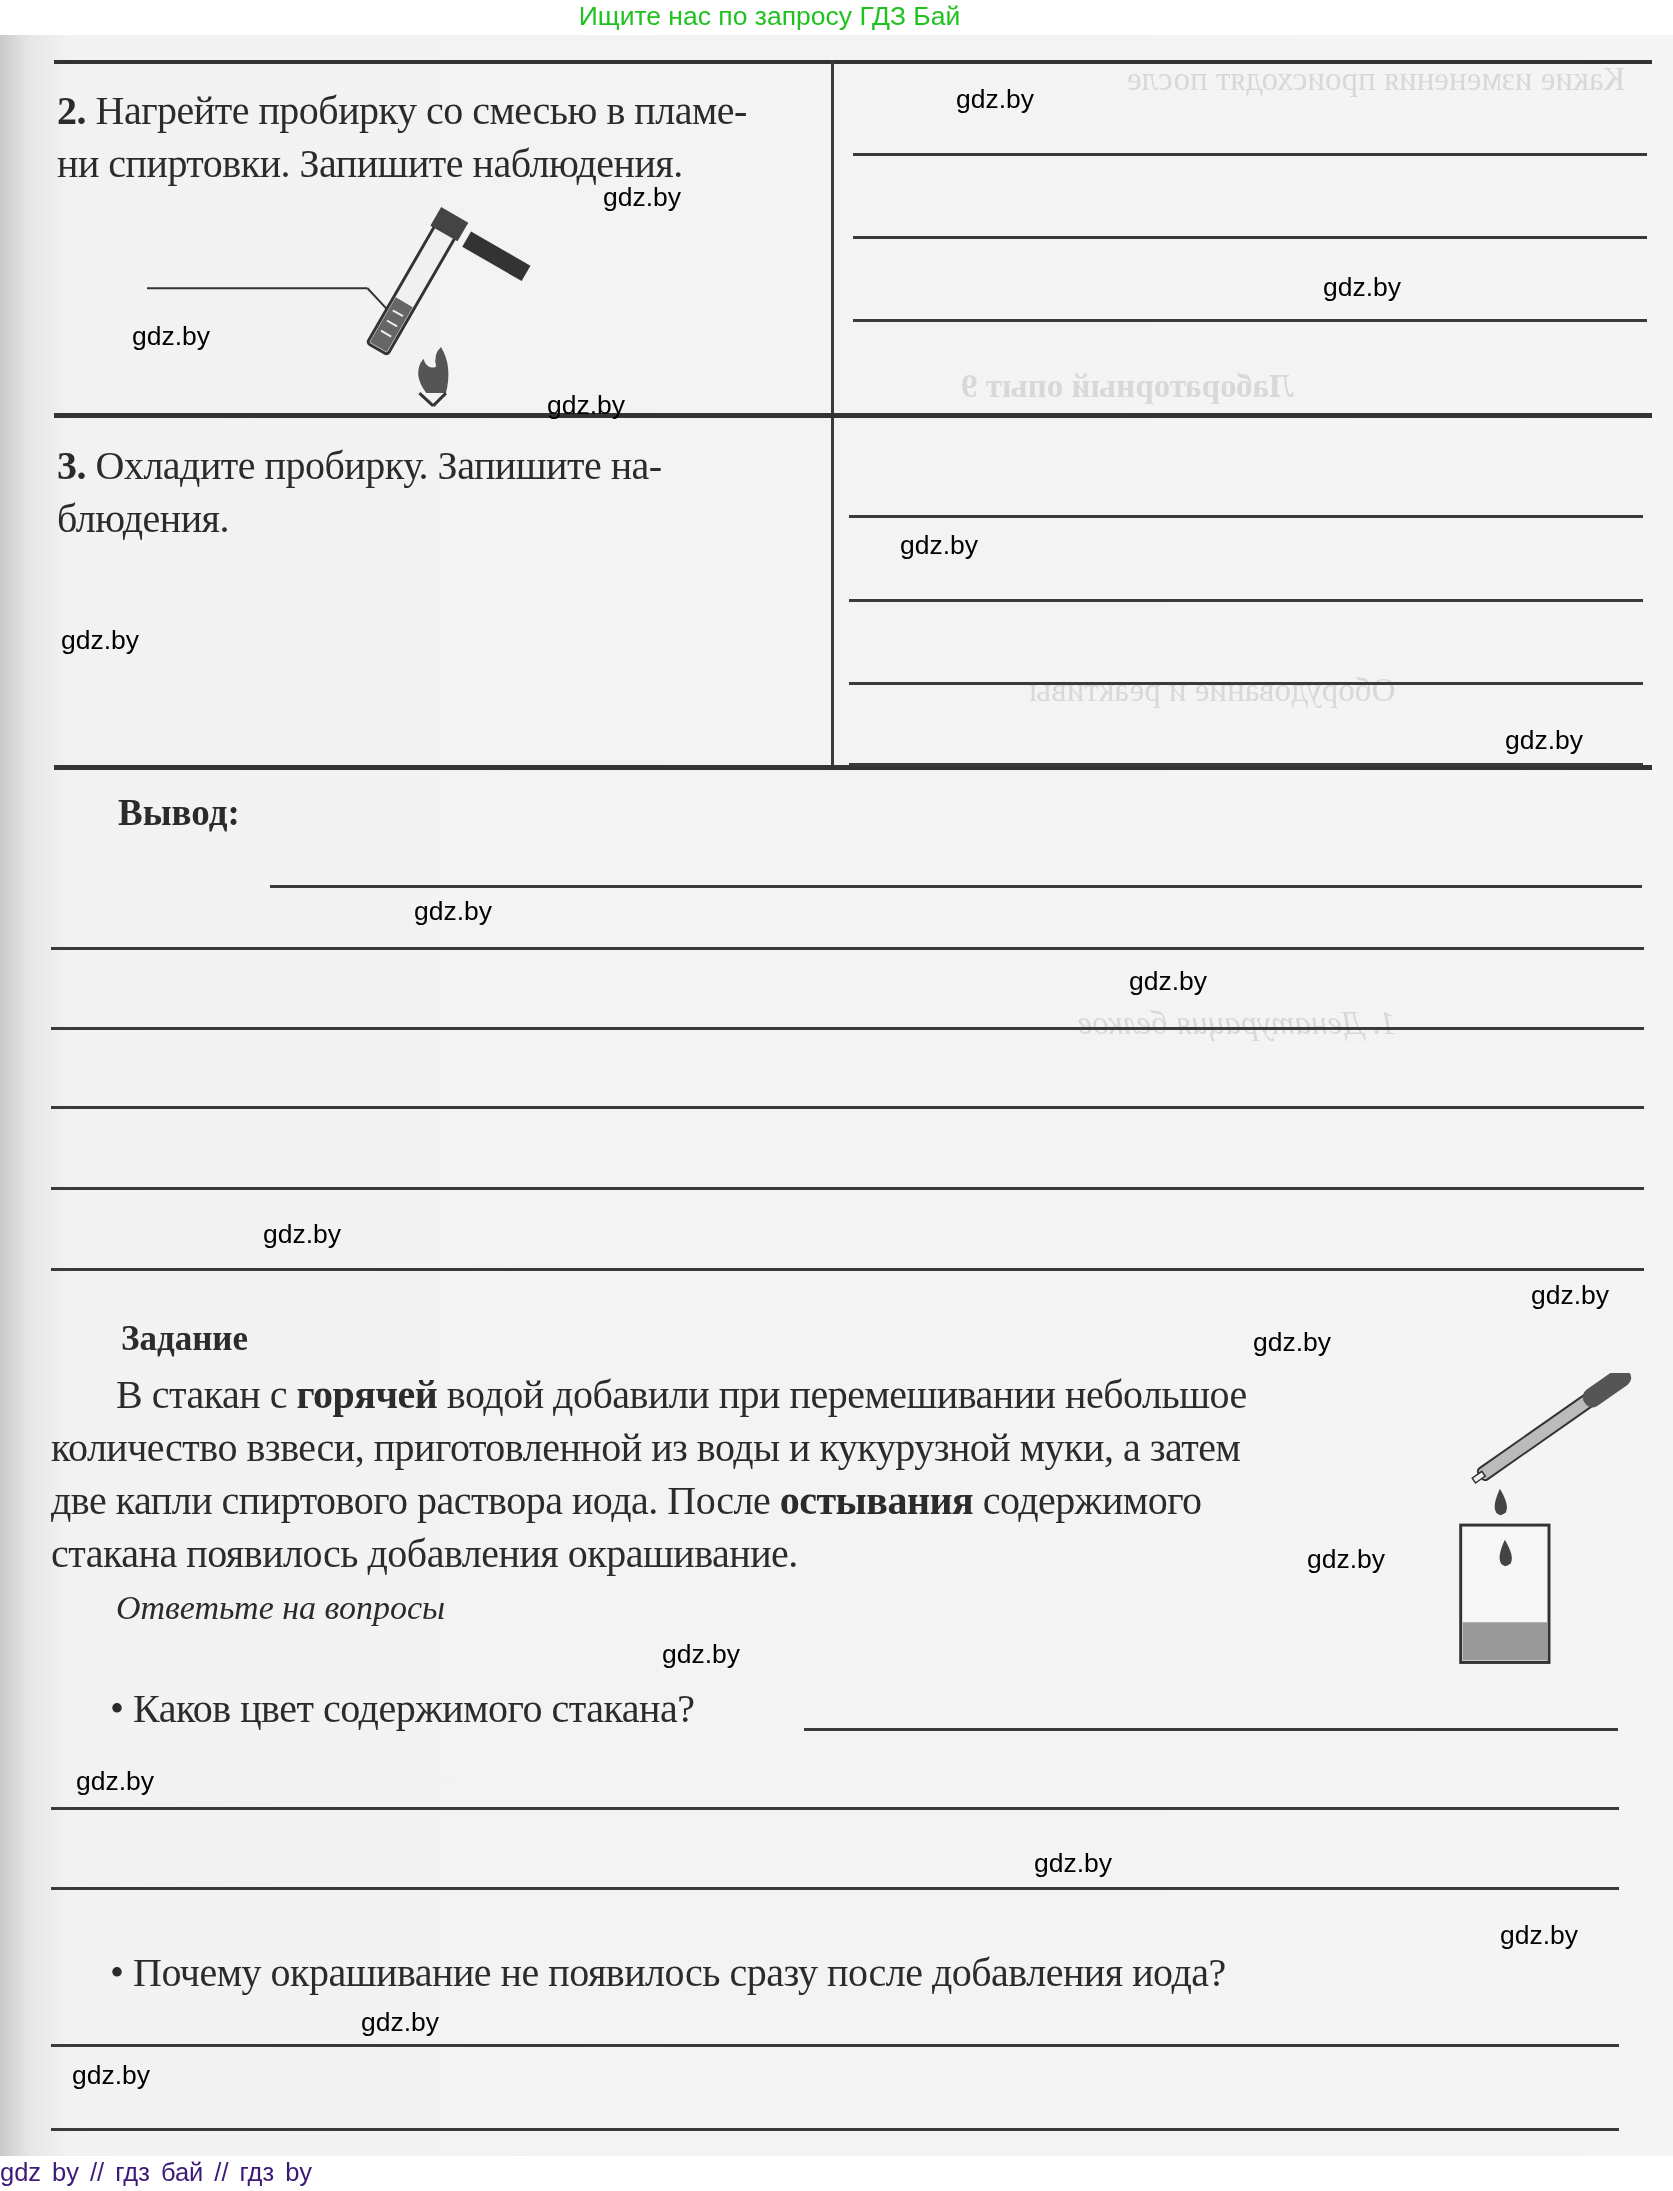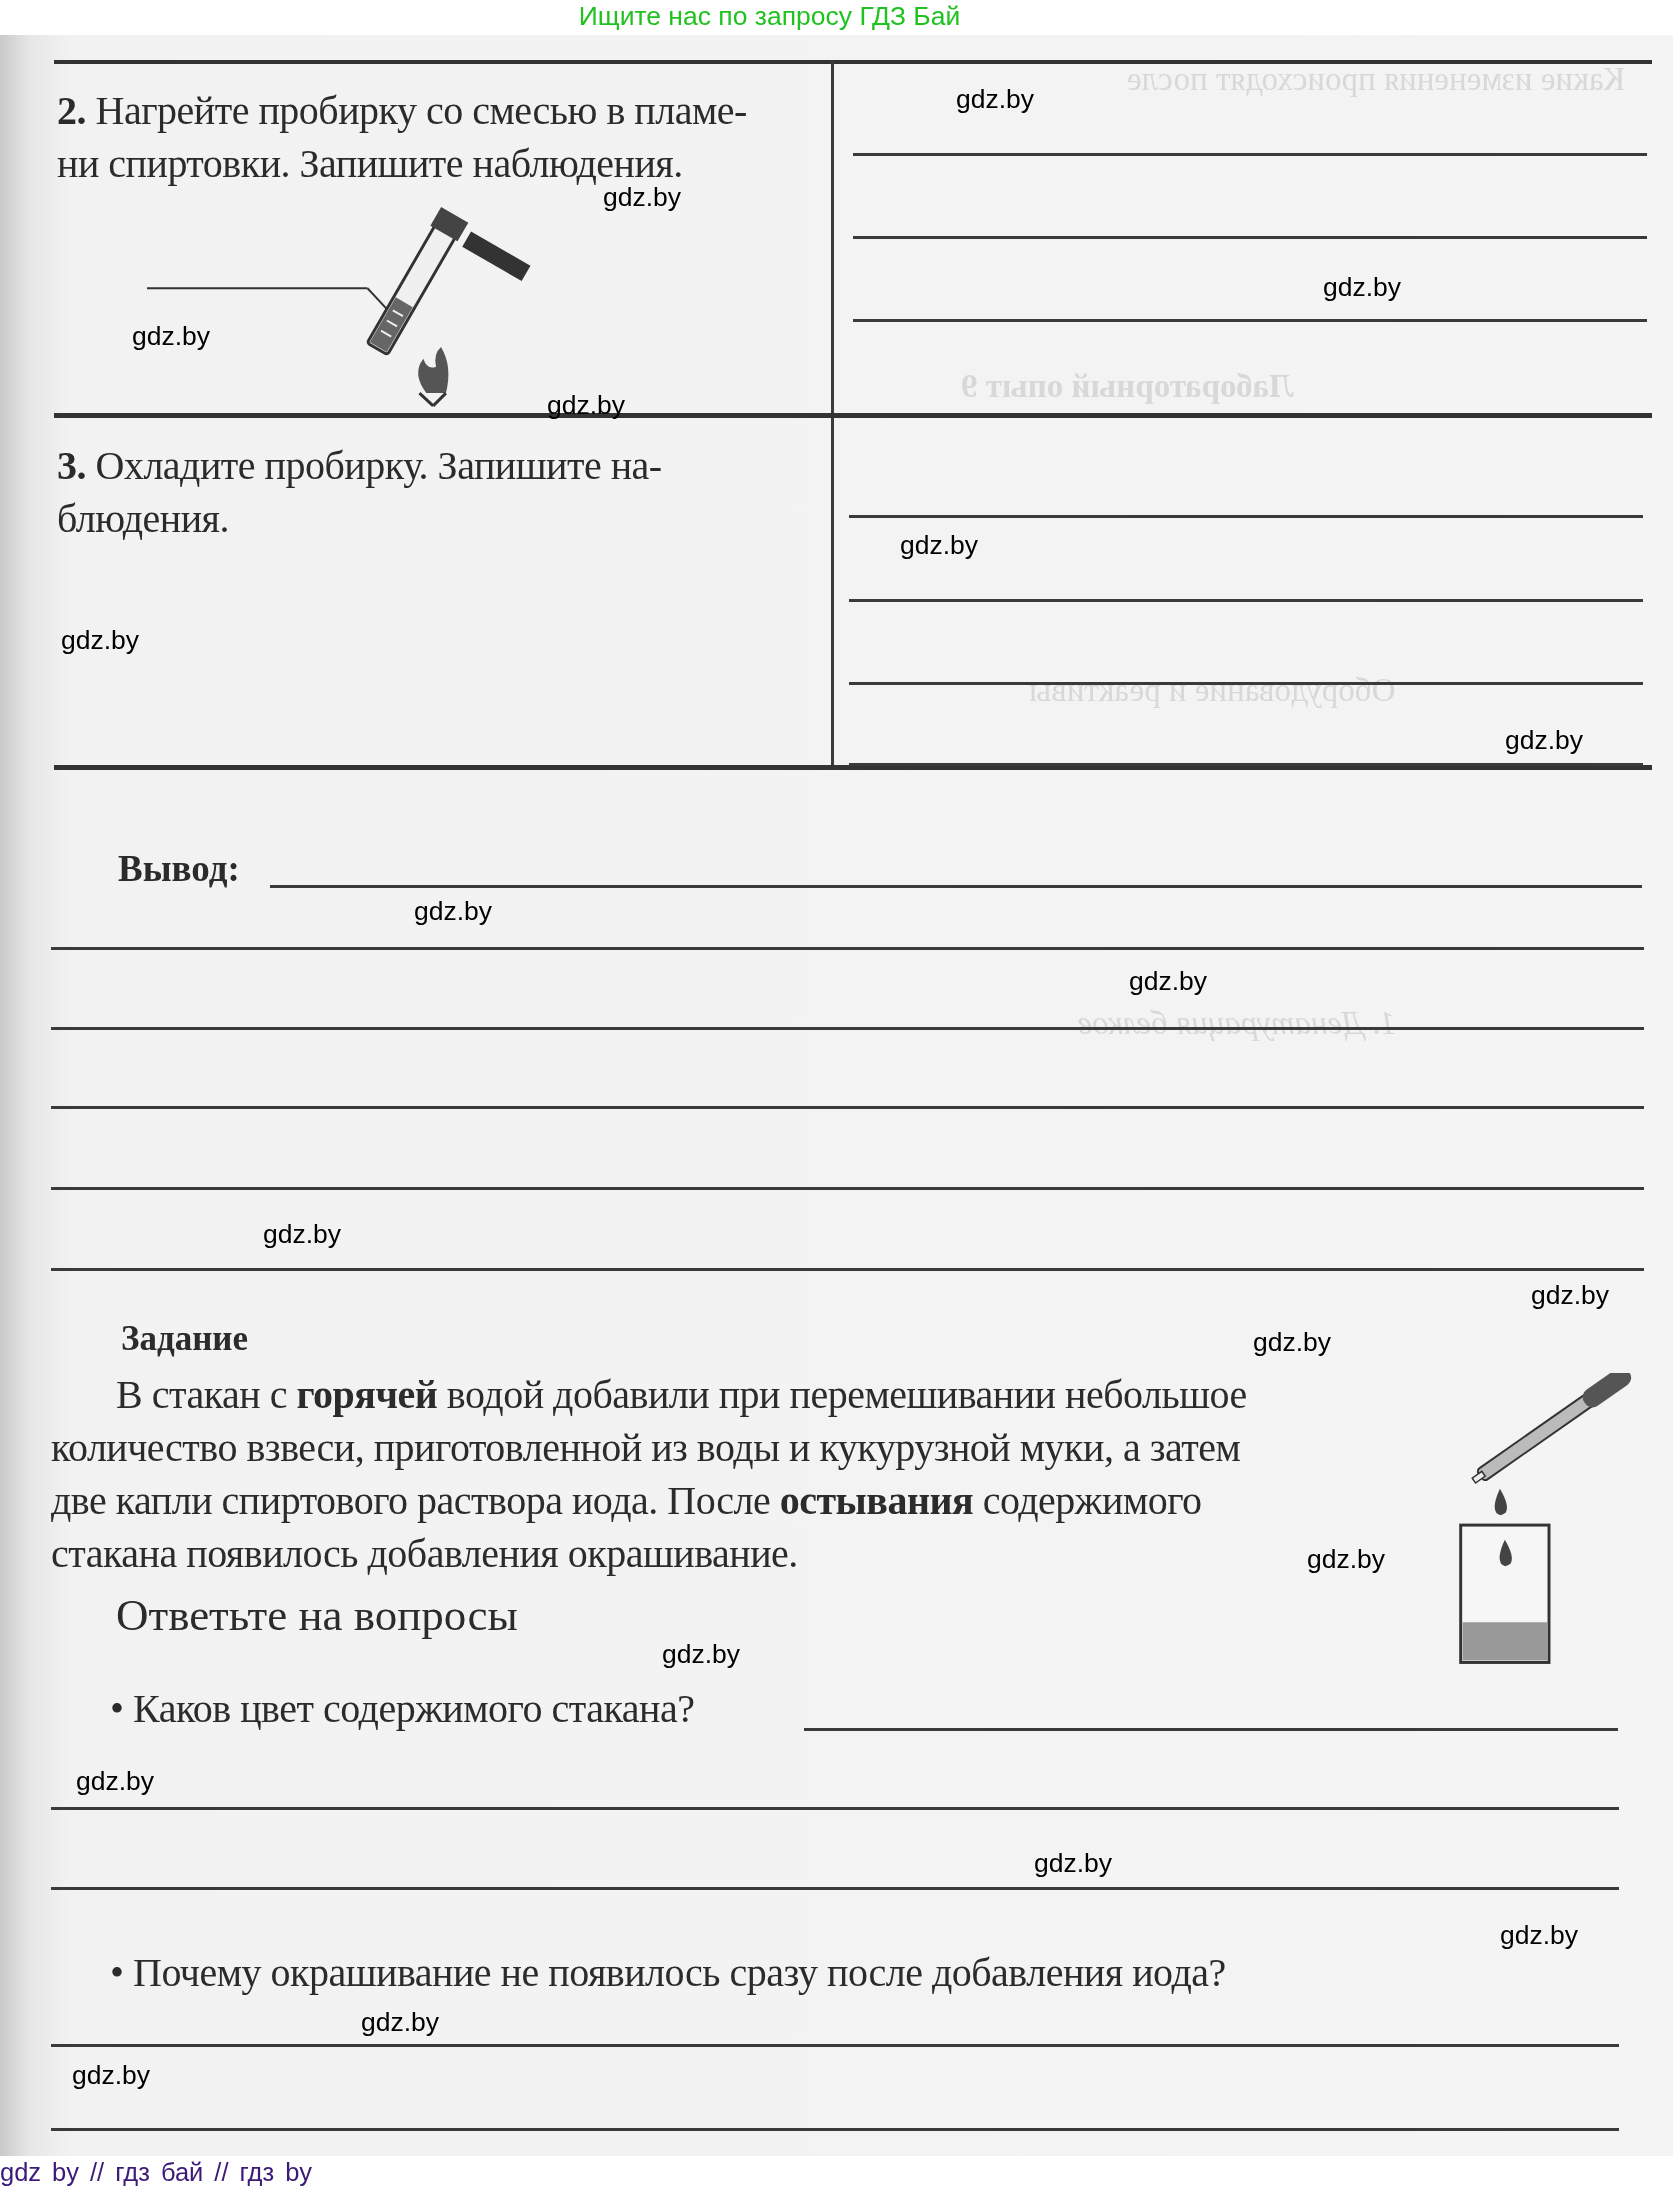--- a/index.html
+++ b/index.html
@@ -16,21 +16,21 @@
 
   .ghost { position: absolute; color: #d8d8d8; font-size: 33px; transform: scaleX(-1); white-space: nowrap; }
 
   .hr { position: absolute; background: #3a3a3a; height: 2.9px; }
   .hr.thick { height: 4.9px; background: #333; }
   .vr { position: absolute; background: #3a3a3a; width: 2.9px; }
 
   .text { position: absolute; font-size: 40px; line-height: 53px; color: #2b2b2b; letter-spacing: -0.5px; }
   .text b { font-weight: bold; }
   .heading { position: absolute; font-size: 35px; font-weight: bold; color: #2b2b2b; }
-  .italic { position: absolute; font-size: 45px; color: #2b2b2b; }
+  .italic { position: absolute; font-size: 34px; font-style: italic; color: #2b2b2b; }
 
   .wm { position: absolute; font-family: "Liberation Sans", "DejaVu Sans", sans-serif; font-size: 26.5px; color: #000; }
 </style>
 </head>
 <body>
 
 <div class="top-banner">Ищите нас по запросу ГДЗ Бай</div>
 
 <div class="page">
 
@@ -76,21 +76,21 @@
   </div>
 
   <div class="hr" style="left:853px;top:118px;width:794px;"></div>
   <div class="hr" style="left:853px;top:201px;width:794px;"></div>
   <div class="hr" style="left:853px;top:284px;width:794px;"></div>
   <div class="hr" style="left:849px;top:480px;width:794px;"></div>
   <div class="hr" style="left:849px;top:564px;width:794px;"></div>
   <div class="hr" style="left:849px;top:647px;width:794px;"></div>
   <div class="hr" style="left:849px;top:728px;width:794px;"></div>
 
-  <div class="heading" style="left:118px;top:812px;font-size:37px;">Вывод:</div>
+  <div class="heading" style="left:118px;top:756px;font-size:37px;">Вывод:</div>
   <div class="hr" style="left:270px;top:850px;width:1372px;"></div>
   <div class="hr" style="left:51px;top:912px;width:1593px;"></div>
   <div class="hr" style="left:51px;top:992px;width:1593px;"></div>
   <div class="hr" style="left:51px;top:1071px;width:1593px;"></div>
   <div class="hr" style="left:51px;top:1152px;width:1593px;"></div>
   <div class="hr" style="left:51px;top:1233px;width:1593px;"></div>
 
   <div class="heading" style="left:113px;top:1284px;margin-left:8px;">Задание</div>
   <div class="text" style="left:51px;top:1333px;width:1372px;">
     <span style="padding-left:65px;">В стакан с </span><b>горячей</b><span> водой добавили при перемешивании небольшое</span><br>

